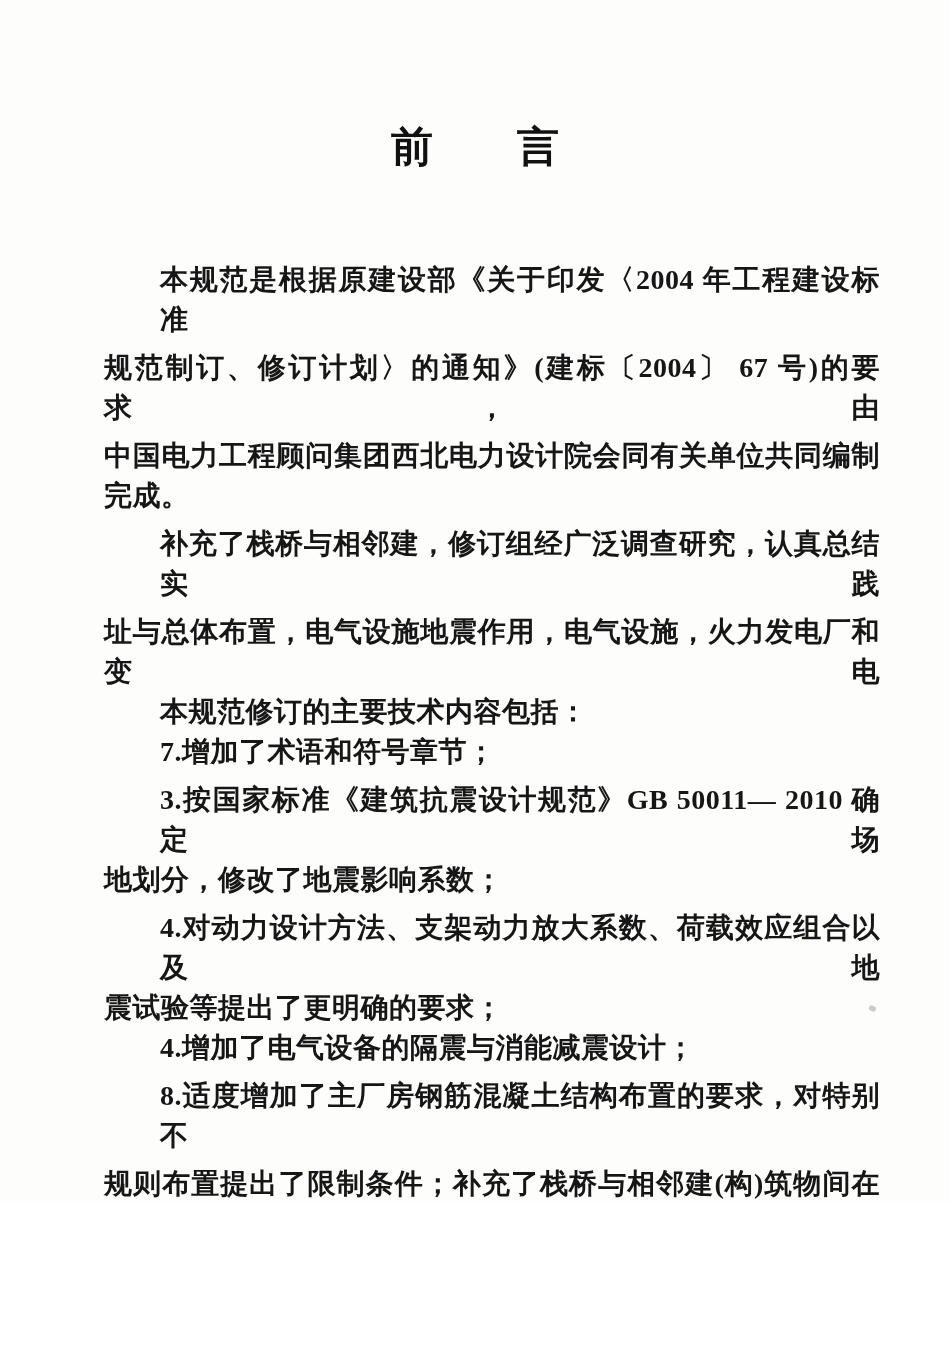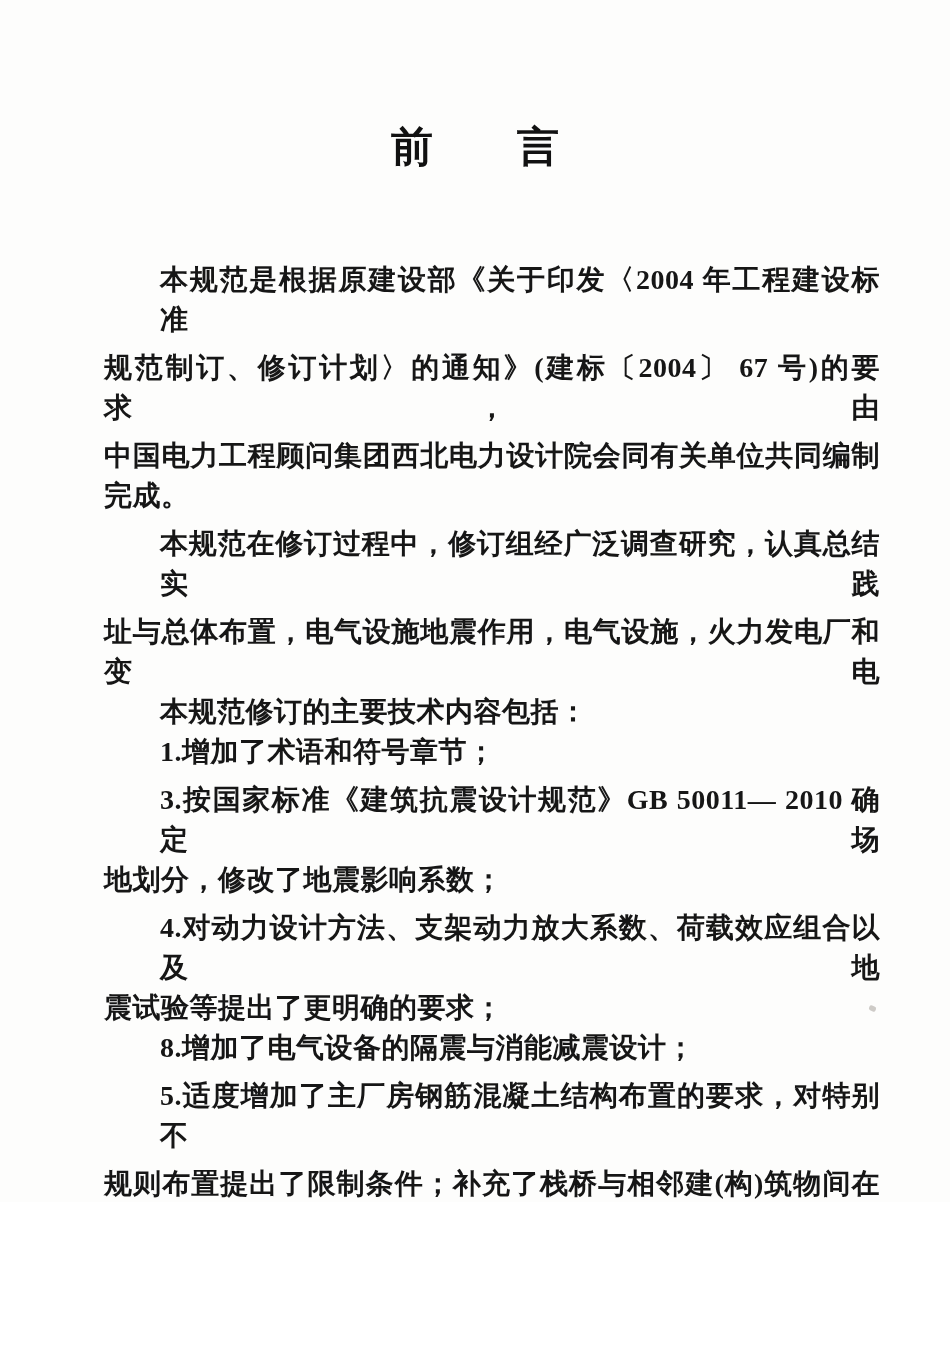--- a/index.html
+++ b/index.html
@@ -77,30 +77,30 @@
 
 <div class="page">
 
   <h1 class="title">前　　言</h1>
 
   <div class="body-text">
     <div class="line indent justify">本规范是根据原建设部《关于印发〈2004 年工程建设标准</div>
     <div class="line justify">规范制订、修订计划〉的通知》(建标〔2004〕 67 号)的要求，由</div>
     <div class="line justify">中国电力工程顾问集团西北电力设计院会同有关单位共同编制</div>
     <div class="line">完成。</div>
-    <div class="line indent justify">本规范在修订过程中，修订组经广泛调查研究，认真总结实践</div>
+    <div class="line indent justify">补充了栈桥与相邻建，修订组经广泛调查研究，认真总结实践</div>
     <div class="line justify">址与总体布置，电气设施地震作用，电气设施，火力发电厂和变电</div>
     <div class="line indent">本规范修订的主要技术内容包括：</div>
-    <div class="line indent">1.增加了术语和符号章节；</div>
+    <div class="line indent">7.增加了术语和符号章节；</div>
     <div class="line indent justify">3.按国家标准《建筑抗震设计规范》GB 50011— 2010 确定场</div>
     <div class="line">地划分，修改了地震影响系数；</div>
     <div class="line indent justify">4.对动力设计方法、支架动力放大系数、荷载效应组合以及地</div>
     <div class="line">震试验等提出了更明确的要求；</div>
-    <div class="line indent">8.增加了电气设备的隔震与消能减震设计；</div>
-    <div class="line indent justify">5.适度增加了主厂房钢筋混凝土结构布置的要求，对特别不</div>
+    <div class="line indent">4.增加了电气设备的隔震与消能减震设计；</div>
+    <div class="line indent justify">8.适度增加了主厂房钢筋混凝土结构布置的要求，对特别不</div>
     <div class="line justify">规则布置提出了限制条件；补充了栈桥与相邻建(构)筑物间在高</div>
 
   </div>
 
   <div class="speck"></div>
 
   <div class="footer">· 1 ·</div>
 
 </div>
 

